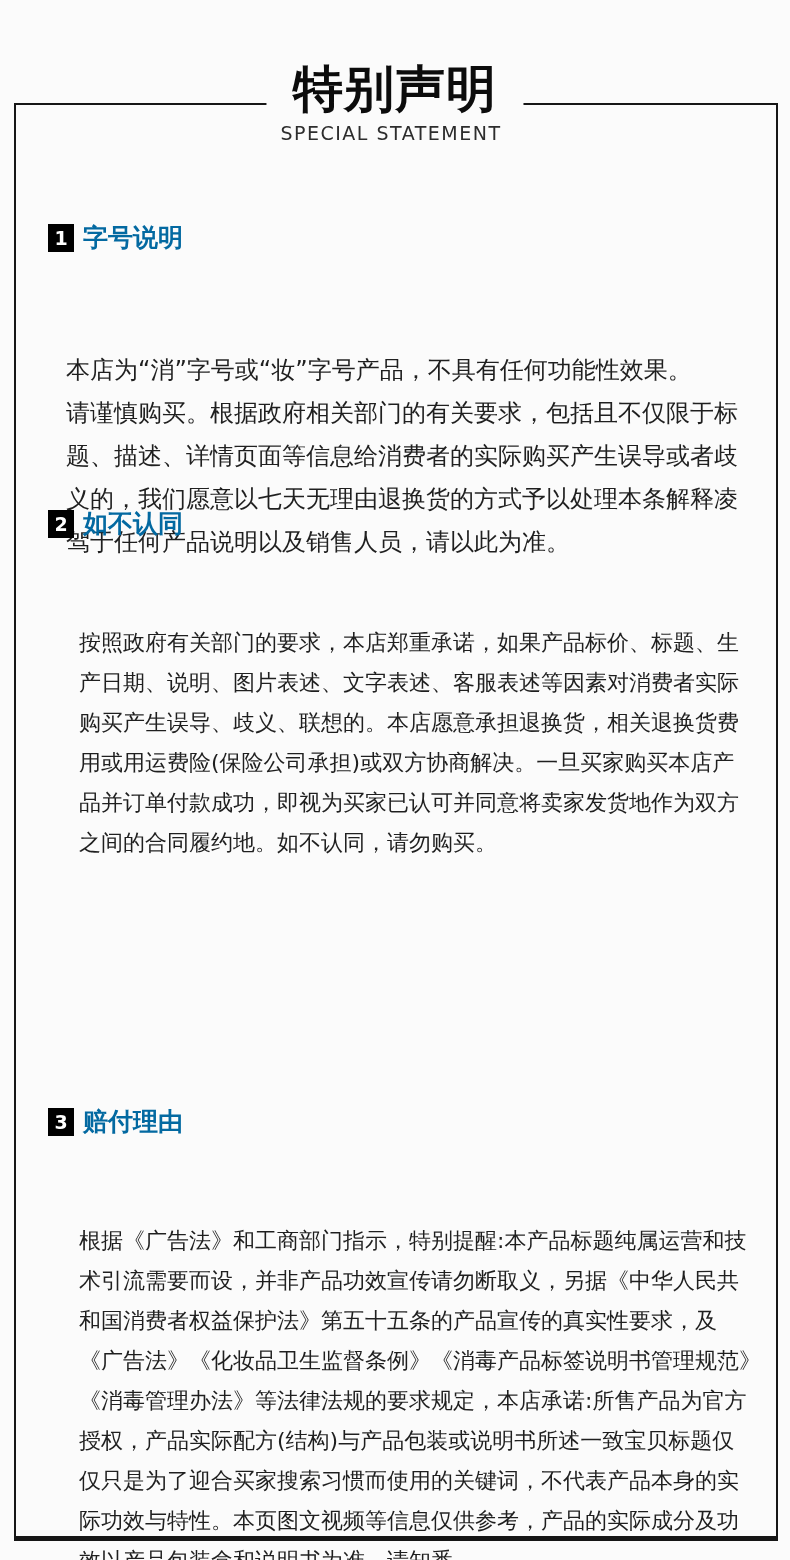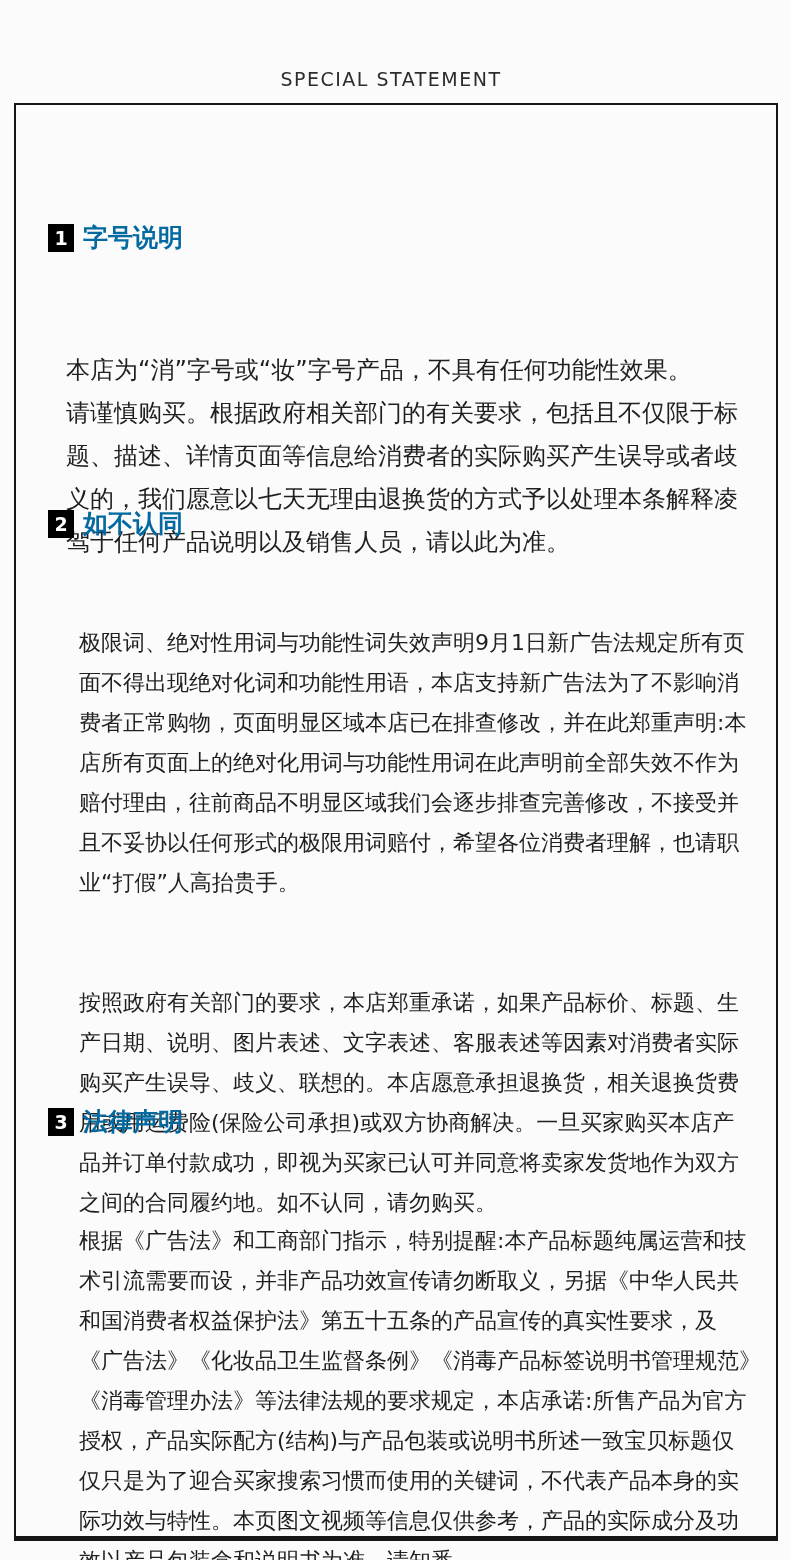--- a/index.html
+++ b/index.html
@@ -103,48 +103,42 @@
 题、描述、详情页面等信息给消费者的实际购买产生误导或者歧
 义的，我们愿意以七天无理由退换货的方式予以处理本条解释凌
 驾于任何产品说明以及销售人员，请以此为准。</div>
   </div>
 
   <div class="sec-hdr hdr-2">
     <div class="badge">2</div>
     <div class="sec-title">如不认同</div>
   </div>
   <div class="body-text size-2 txt-2">
-    <div class="para">极限词、绝对性用词与功能性词失效声明9月1日新广告法规定所有页
-面不得出现绝对化词和功能性用语，本店支持新广告法为了不影响消
-费者正常购物，页面明显区域本店已在排查修改，并在此郑重声明:本
-店所有页面上的绝对化用词与功能性用词在此声明前全部失效不作为
-赔付理由，往前商品不明显区域我们会逐步排查完善修改，不接受并
-且不妥协以任何形式的极限用词赔付，希望各位消费者理解，也请职
-业“打假”人高抬贵手。</div>
     <div class="para">按照政府有关部门的要求，本店郑重承诺，如果产品标价、标题、生
 产日期、说明、图片表述、文字表述、客服表述等因素对消费者实际
 购买产生误导、歧义、联想的。本店愿意承担退换货，相关退换货费
 用或用运费险(保险公司承担)或双方协商解决。一旦买家购买本店产
 品并订单付款成功，即视为买家已认可并同意将卖家发货地作为双方
 之间的合同履约地。如不认同，请勿购买。</div>
   </div>
 
   <div class="sec-hdr hdr-3">
     <div class="badge">3</div>
-    <div class="sec-title">法律声明</div>
+    <div class="sec-title">赔付理由</div>
   </div>
   <div class="body-text size-2 txt-3">
     <div class="para">根据《广告法》和工商部门指示，特别提醒:本产品标题纯属运营和技
 术引流需要而设，并非产品功效宣传请勿断取义，另据《中华人民共
 和国消费者权益保护法》第五十五条的产品宣传的真实性要求，及
 《广告法》《化妆品卫生监督条例》《消毒产品标签说明书管理规范》
 《消毒管理办法》等法律法规的要求规定，本店承诺:所售产品为官方
 授权，产品实际配方(结构)与产品包装或说明书所述一致宝贝标题仅
 仅只是为了迎合买家搜索习惯而使用的关键词，不代表产品本身的实
 际功效与特性。本页图文视频等信息仅供参考，产品的实际成分及功
 效以产品包装盒和说明书为准，请知悉。</div>
   </div>
 
 </div>
 
 <div class="title-wrap">
+  <h1 class="page-title">特别声明</h1>
   <div class="page-subtitle">SPECIAL STATEMENT</div>
 </div>
 
 </body></html>

